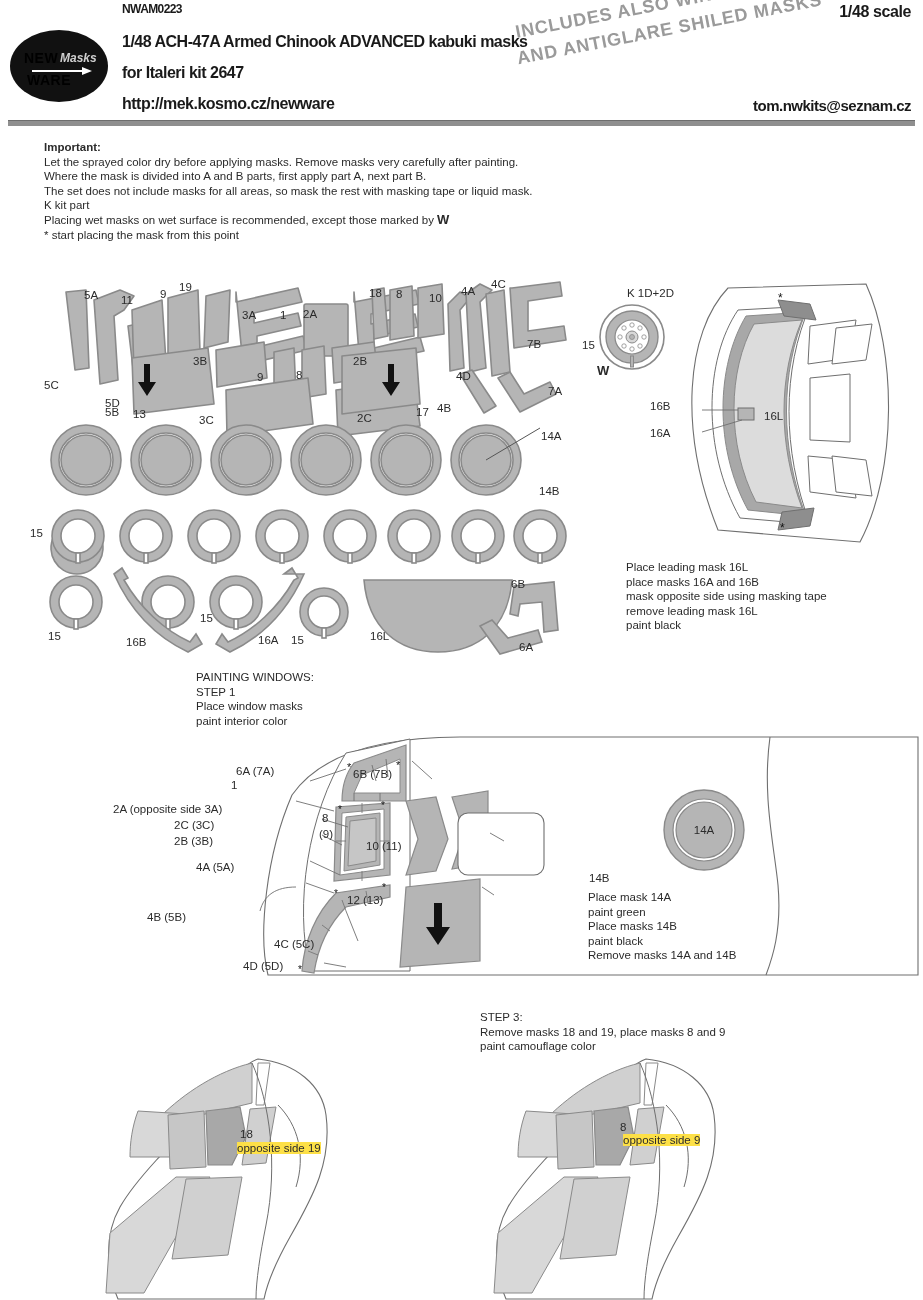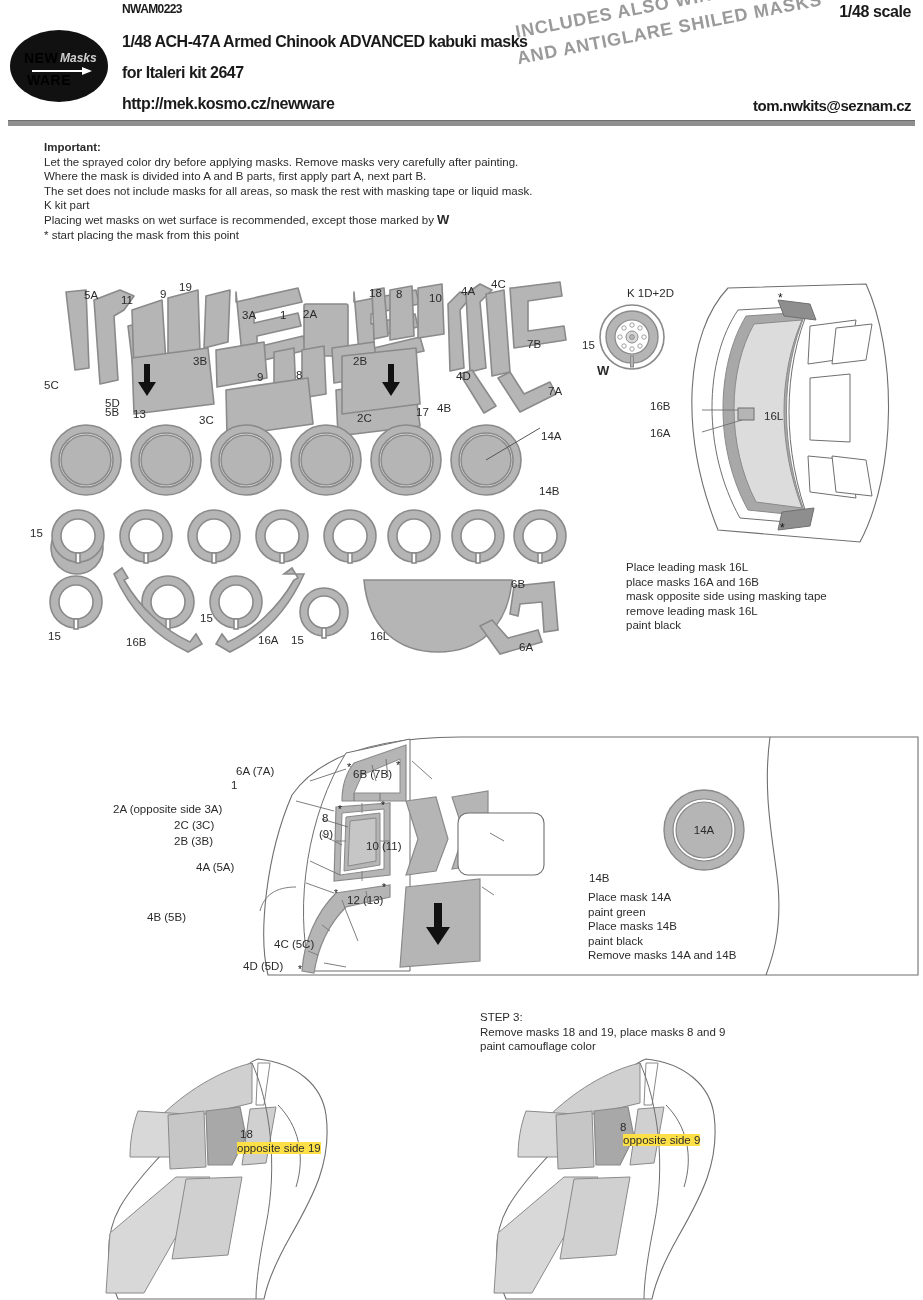--- a/index.html
+++ b/index.html
@@ -330,20 +330,24 @@
     <text x="104" y="140" class="lbl">16L</text>
   </svg>
   <div class="lab-abs" style="left:650px;top:400px;">16B</div>
   <div class="lab-abs" style="left:650px;top:427px;">16A</div>
   <div class="tblock tb-16">Place leading mask 16L
 place masks 16A and 16B
 mask opposite side using masking tape
 remove leading mask 16L
 paint black</div>
 
+  <div class="tblock tb-pw">PAINTING WINDOWS:
+STEP 1
+Place window masks
+paint interior color</div>
 
   <svg style="position:absolute;left:250px;top:735px;" width="670" height="250" viewBox="0 0 670 250">
     <path d="M42 60 C70 20 130 2 210 2 L668 2 L668 240 L18 240 C8 200 16 120 42 60 Z" fill="#fff" stroke="#6f6f6f" stroke-width="1.1"></path>
     <path d="M96 18 L160 4 L160 236 L60 236 C44 170 58 78 96 18 Z" fill="#fff" stroke="#6f6f6f" stroke-width="1"></path>
 
     <path d="M104 28 L156 10 L156 66 L92 66 C92 52 96 38 104 28 Z" fill="#b5b5b5" stroke="#8a8a8a" stroke-width="1.2"></path>
     <path d="M112 40 L150 24 L150 58 L104 58 Z" fill="#fff" stroke="#8a8a8a" stroke-width="1"></path>
     <g stroke="#6f6f6f" stroke-width=".9">
       <line x1="122" y1="30" x2="126" y2="46"></line>
         <line x1="136" y1="24" x2="138" y2="42"></line>

